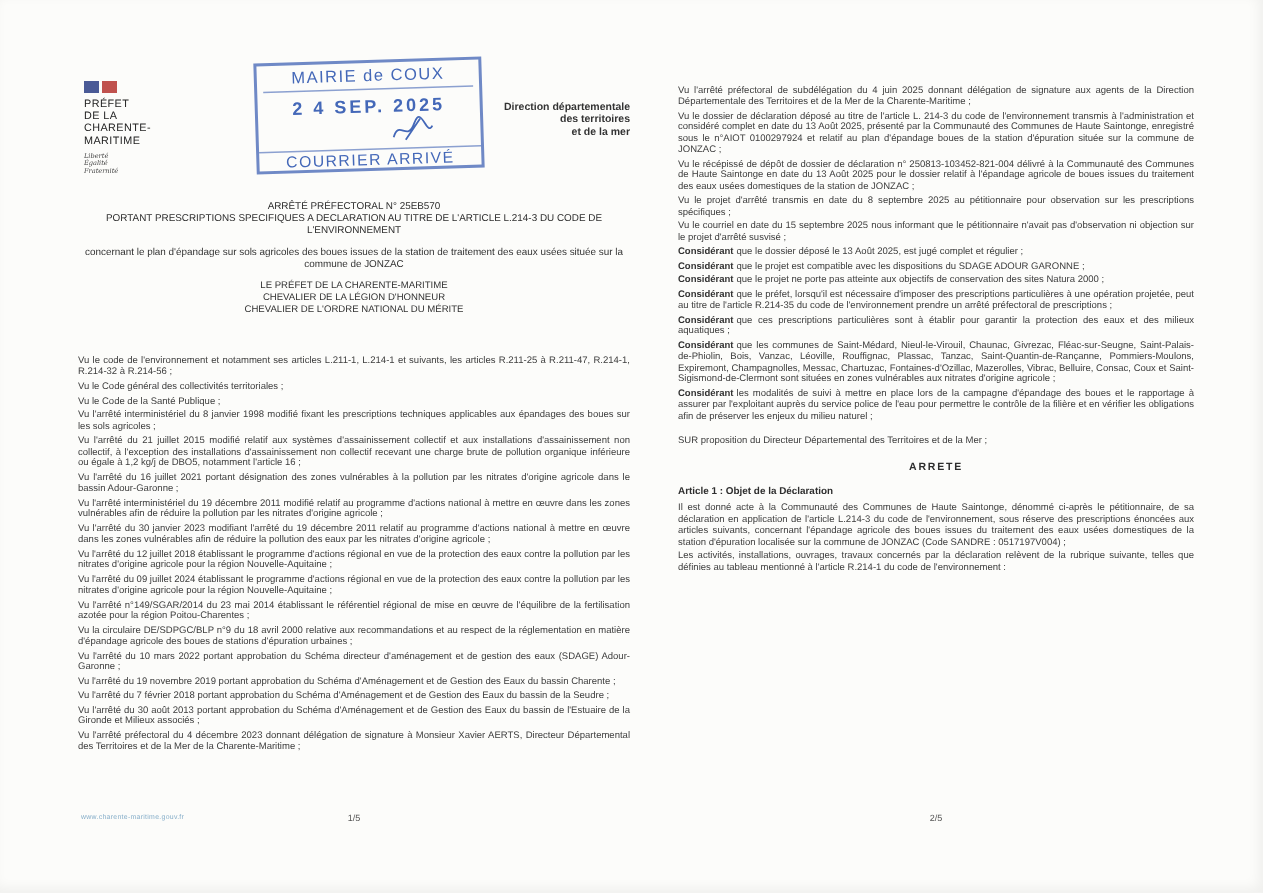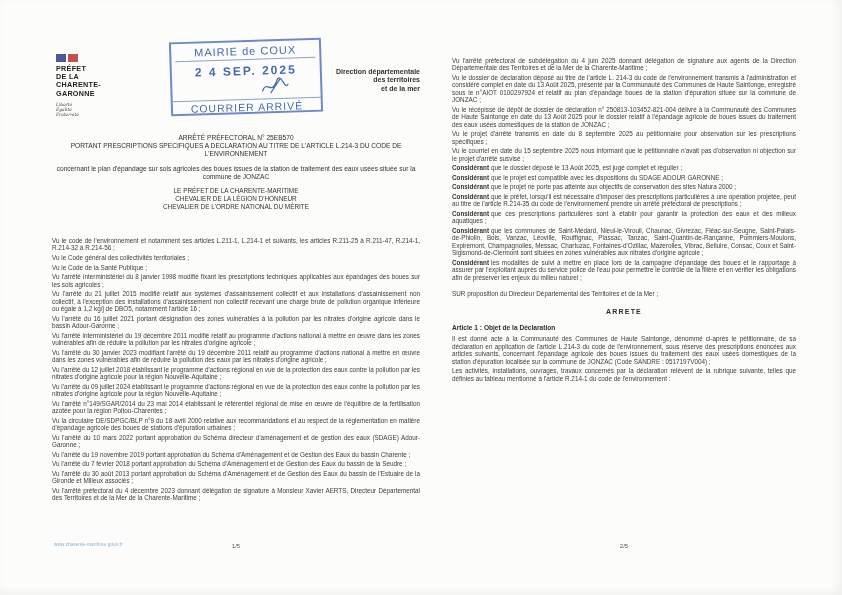--- a/index.html
+++ b/index.html
@@ -9,21 +9,21 @@
   .page{position:absolute;top:50px;background:transparent;}
   .page-left{left:52px;width:368px;}
   .page-right{left:452px;width:344px;}
 
   
   .logo{position:absolute;left:4px;top:4px;width:78px;}
   .flag{display:flex;gap:2px;margin-bottom:3px;}
   .flag i{display:block;width:10px;height:8px;}
   .flag .fb{background:#4a5a96;}
   .flag .fr{background:#c0524e;}
-  .logo-line{font-weight:bold;font-size:7.2px;line-height:8.2px;letter-spacing:.3px;color:#222;}
+  .logo-line{font-weight:normal;font-size:7.2px;line-height:8.2px;letter-spacing:.3px;color:#222;}
   .motto{margin-top:4px;font-family:"DejaVu Serif", serif;font-style:italic;
          font-size:4.4px;line-height:5.2px;color:#444;}
 
   .stamp{position:absolute;left:118px;top:-10px;width:152px;height:74px;
          border:2px solid rgba(64,99,180,.75);transform:rotate(-1.8deg);
          color:#4468b8;text-align:center;box-sizing:border-box;}
   .stamp-row1{font-size:11px;letter-spacing:1px;padding-top:3px;border-bottom:1.5px solid rgba(64,99,180,.6);
               padding-bottom:2px;margin:0 4px;}
   .stamp-row2{font-size:12px;font-weight:bold;letter-spacing:2px;padding-top:4px;}
   .stamp-row3{position:absolute;bottom:-1px;left:0;right:0;font-size:10.5px;letter-spacing:1px;
@@ -62,21 +62,21 @@
   <div class="page page-left">
 
     <div class="logo">
       <span class="flag">
           <i class="fb"></i>
           <i class="fr"></i>
         </span>
       <div class="logo-line">PRÉFET</div>
       <div class="logo-line">DE LA</div>
       <div class="logo-line">CHARENTE-</div>
-      <div class="logo-line">GARONNE</div>
+      <div class="logo-line">MARITIME</div>
       <div class="motto">
         <div>Liberté</div>
         <div>Égalité</div>
         <div>Fraternité</div>
       </div>
     </div>
 
     <div class="stamp">
       <div class="stamp-row1">MAIRIE de COUX</div>
       <div class="stamp-row2">2 4 SEP. 2025</div>

